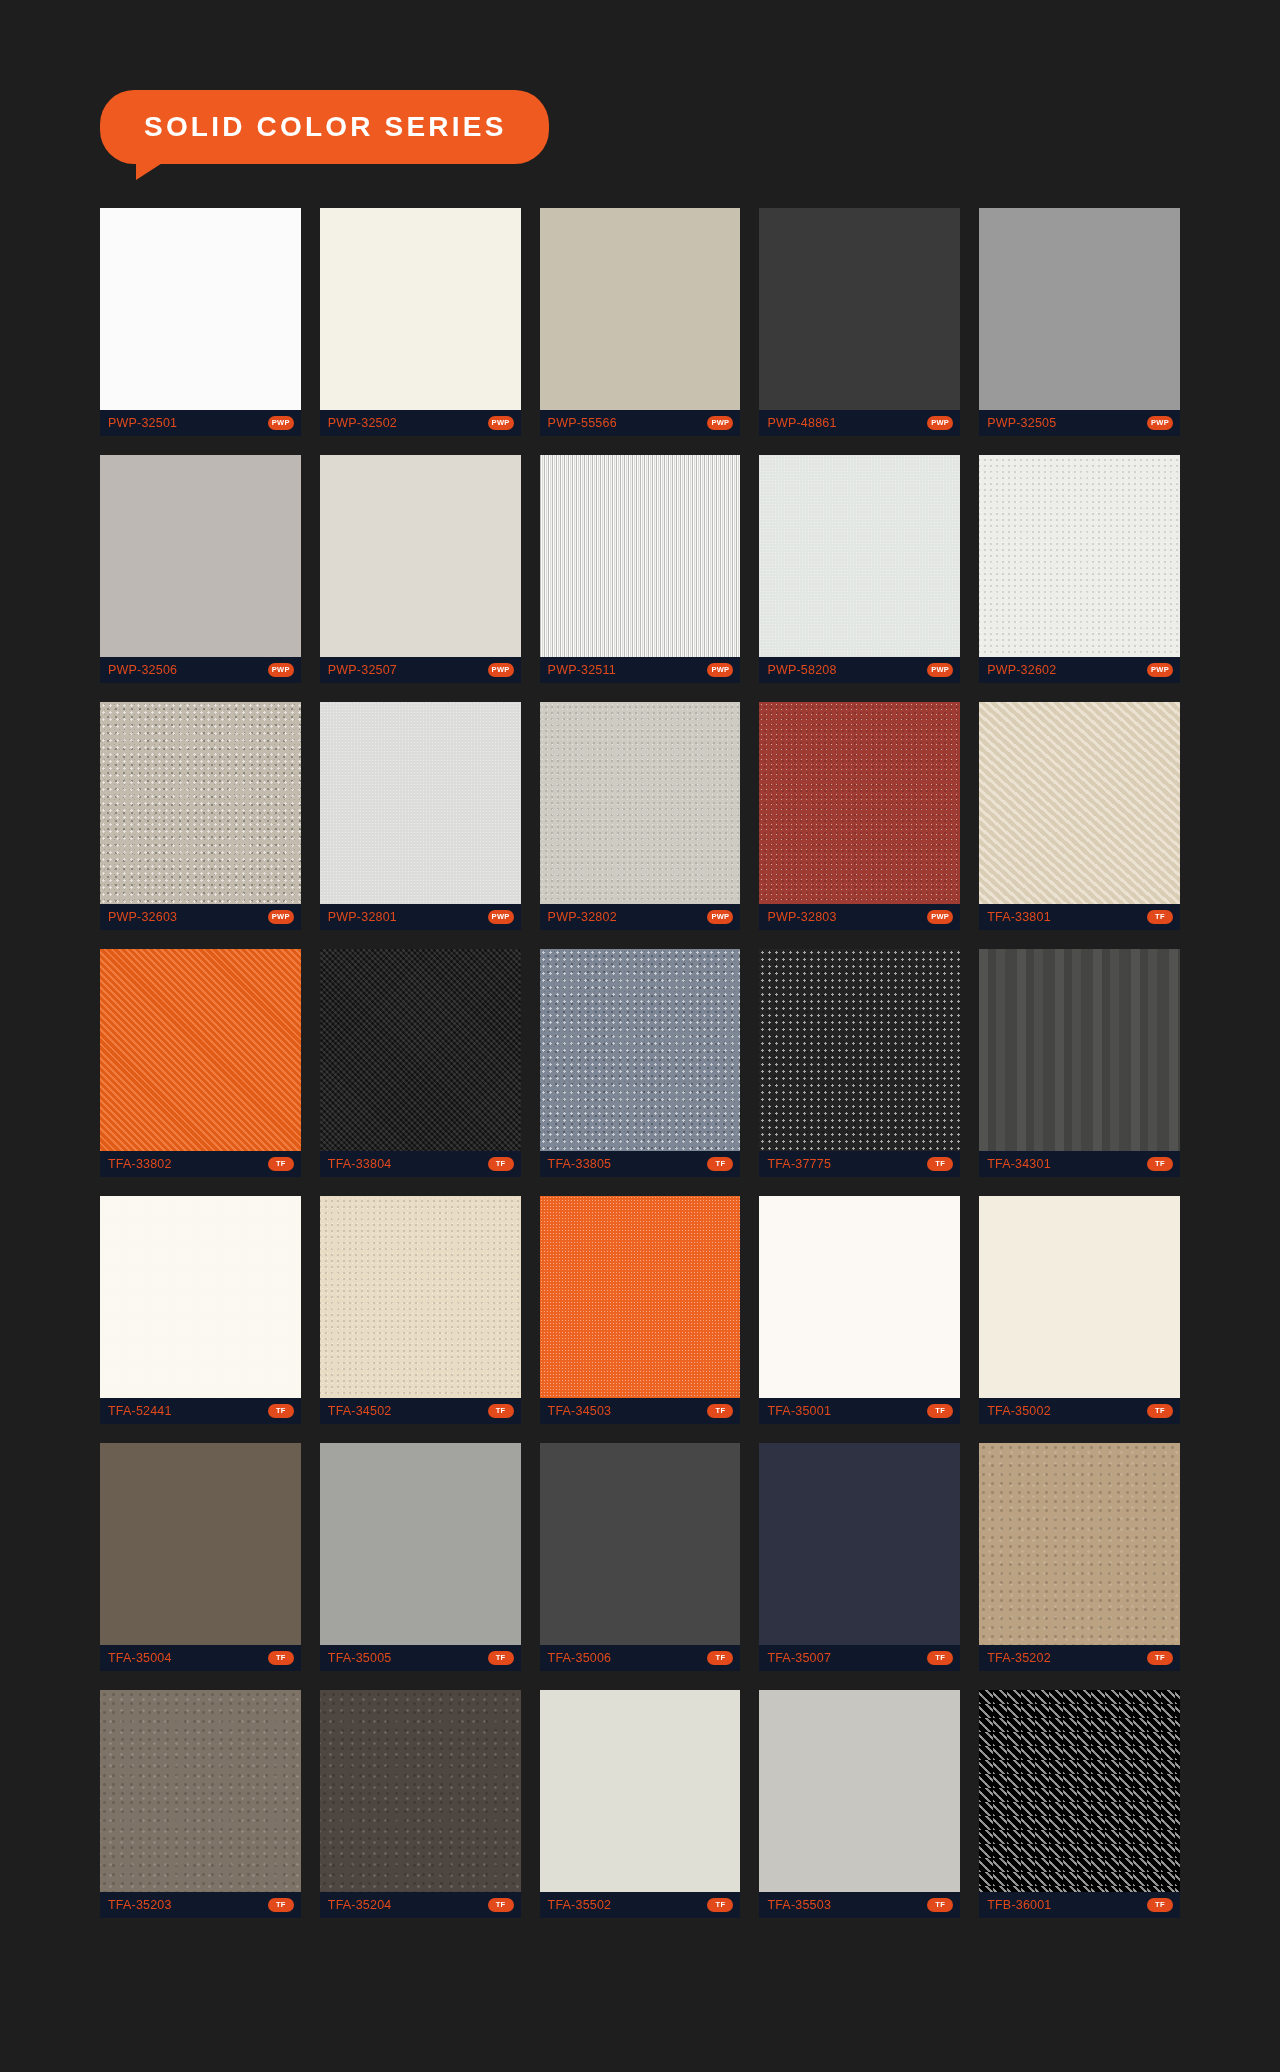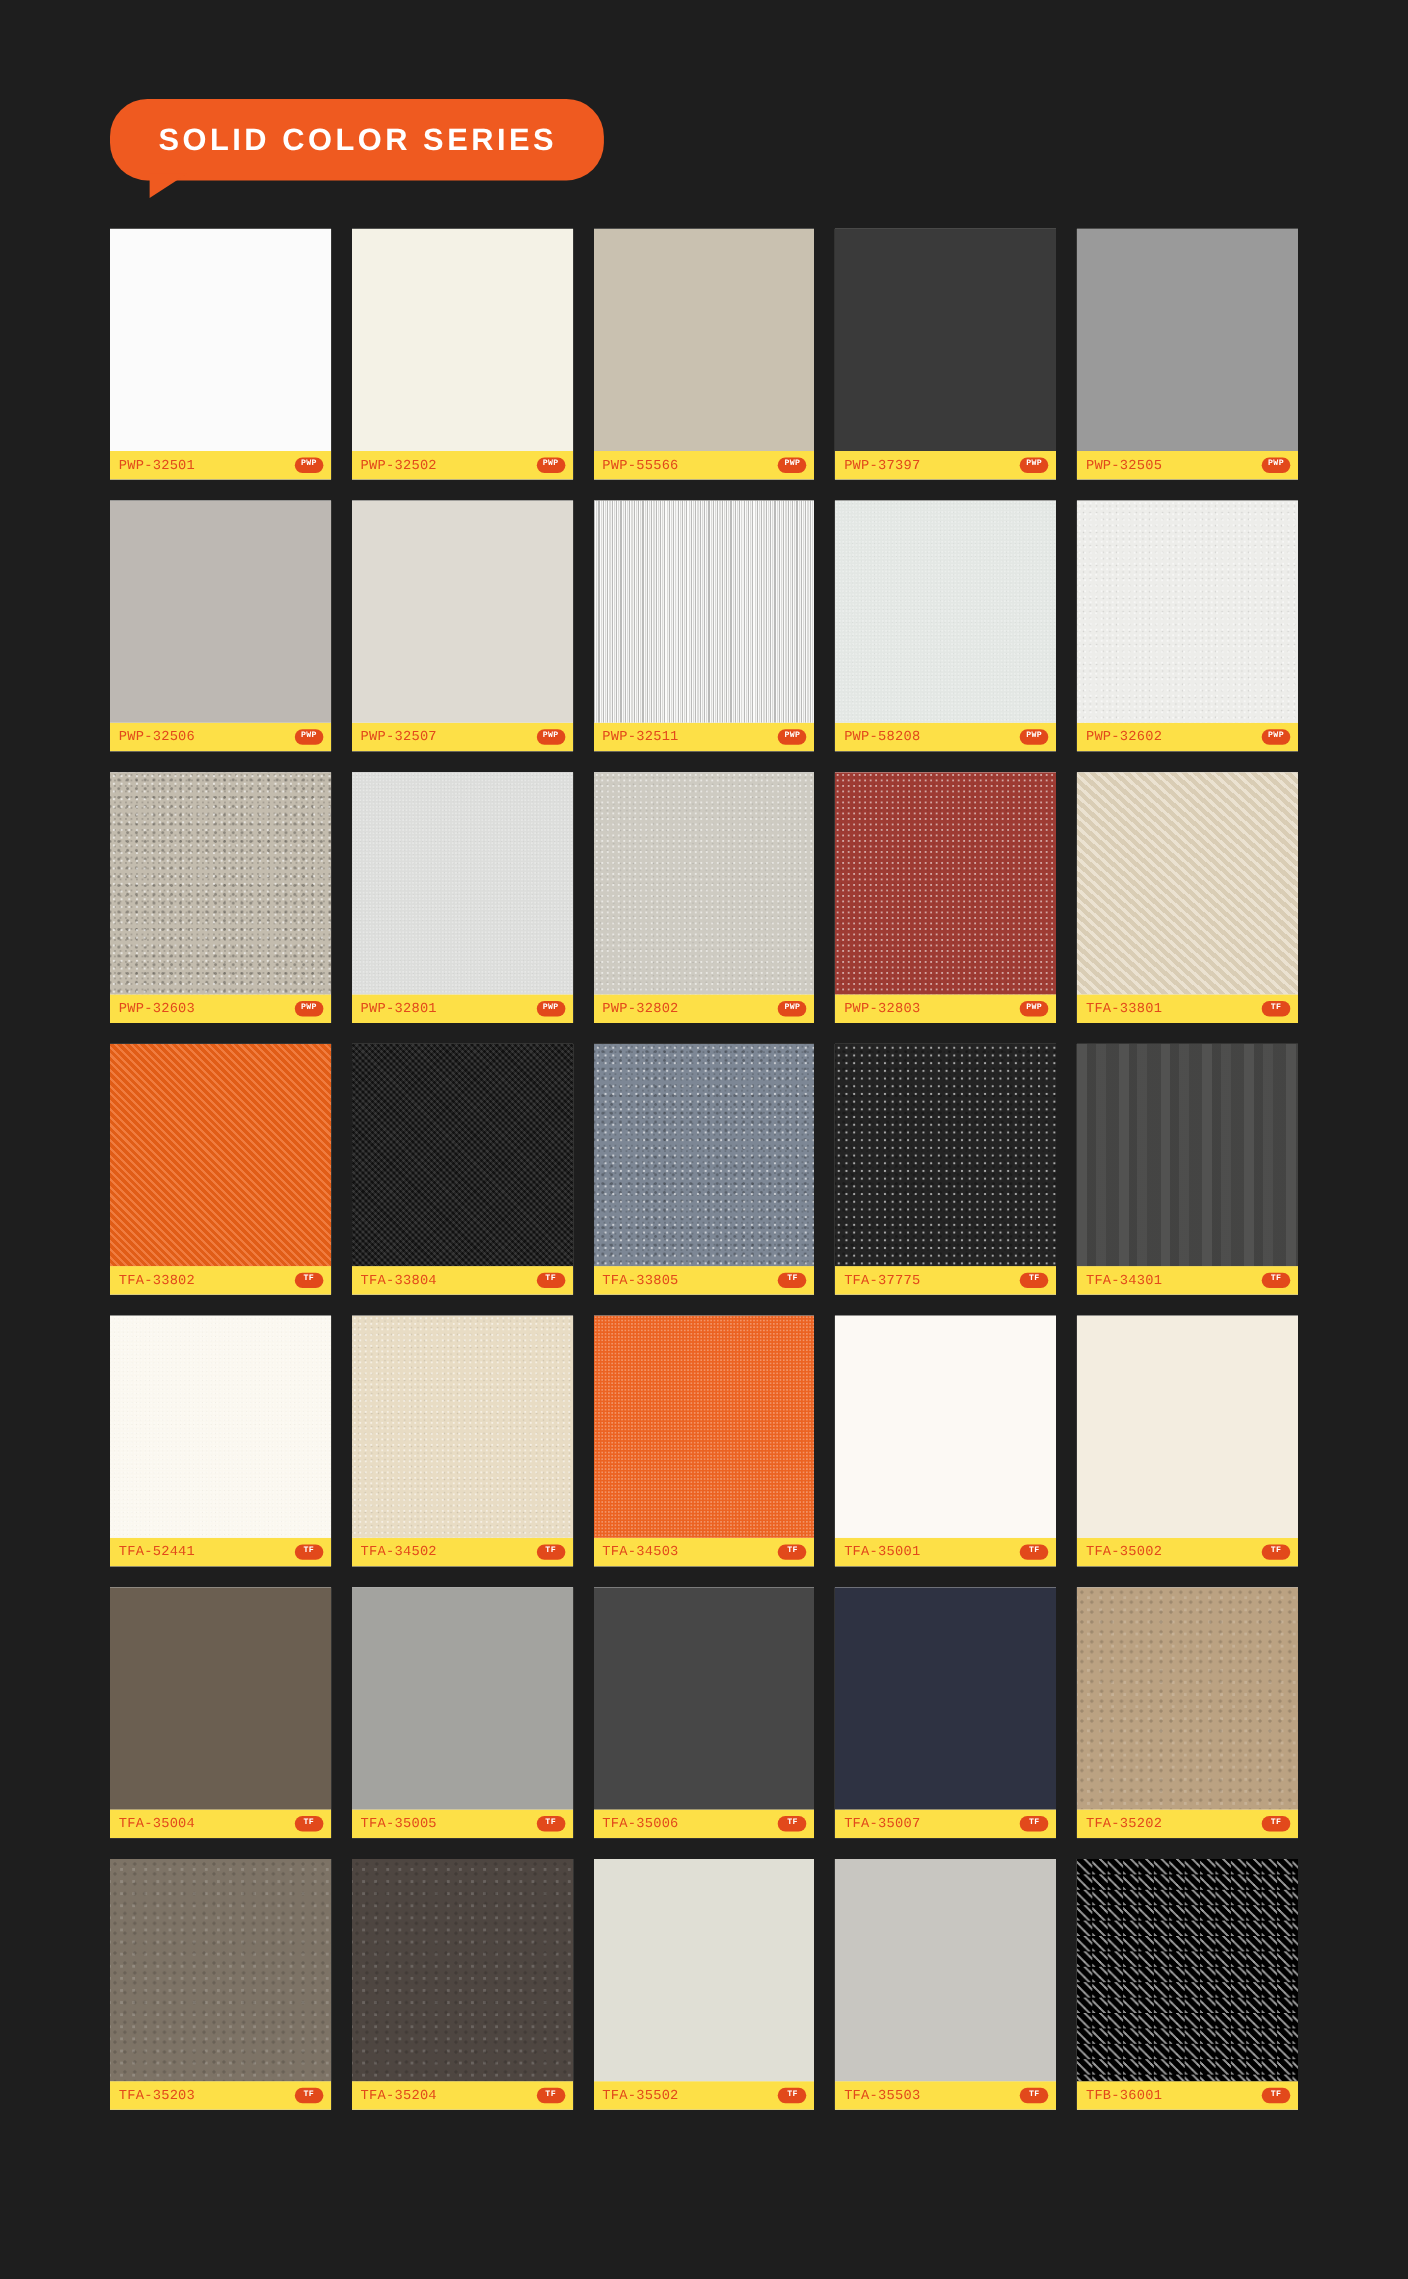--- a/index.html
+++ b/index.html
@@ -68,26 +68,25 @@
     overflow: hidden;
   }
   .swatch-img {
     width: 100%;
     height: 202px;
     position: relative;
     overflow: hidden;
   }
   .swatch-label {
     height: 26px;
-    background: #fde047;
+    background: #0f172a;
     display: flex;
     align-items: center;
     justify-content: space-between;
     padding: 0 7px 0 8px;
-    font-family: Liberation Mono, monospace;
   }
   .swatch-code {
     color: #e2491b;
     font-size: 12.5px;
     letter-spacing: 0.2px;
     white-space: nowrap;
   }
   .badge {
     background: #e2491b;
     color: #fff;
@@ -216,21 +215,21 @@
       <div class="swatch">
         <div class="swatch-img tex-plain" style="background: rgb(201, 193, 176);"></div>
         <div class="swatch-label">
           <span class="swatch-code">PWP-55566</span>
           <span class="badge">PWP</span>
         </div>
       </div>
       <div class="swatch">
         <div class="swatch-img tex-plain" style="background: rgb(58, 58, 58);"></div>
         <div class="swatch-label">
-          <span class="swatch-code">PWP-37397</span>
+          <span class="swatch-code">PWP-48861</span>
           <span class="badge">PWP</span>
         </div>
       </div>
       <div class="swatch">
         <div class="swatch-img tex-plain" style="background: rgb(154, 154, 154);"></div>
         <div class="swatch-label">
           <span class="swatch-code">PWP-32505</span>
           <span class="badge">PWP</span>
         </div>
       </div>

